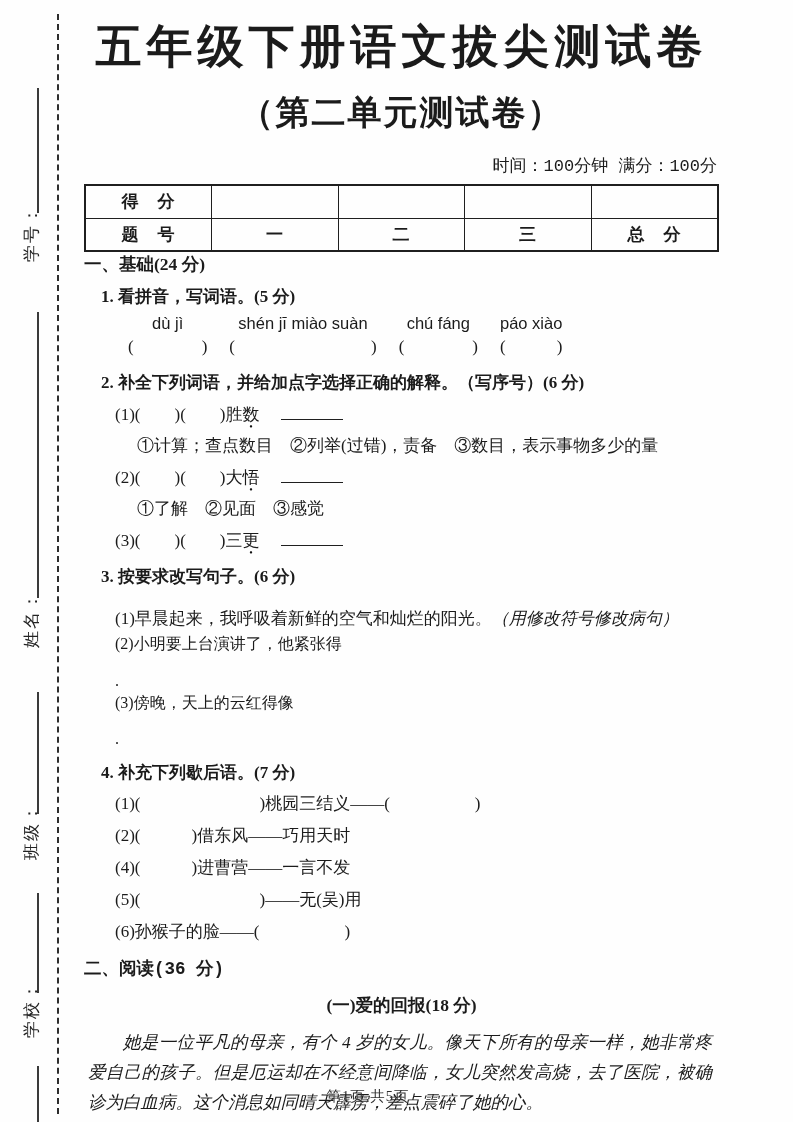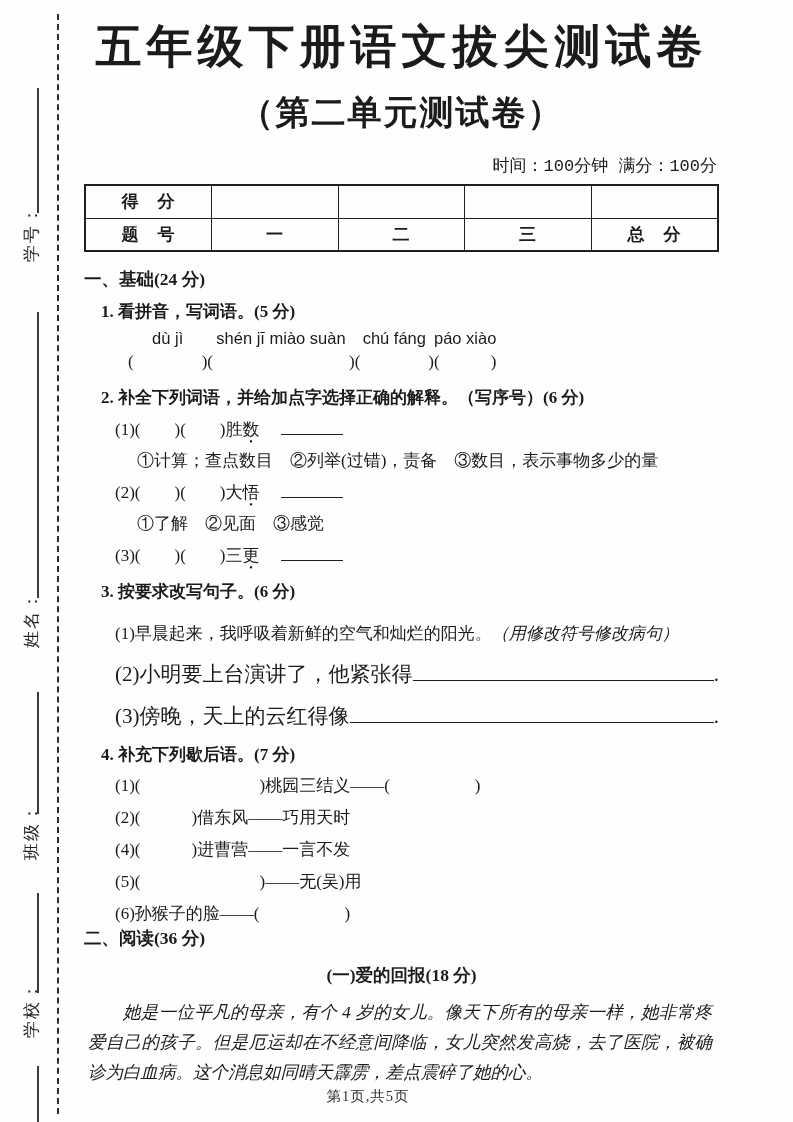--- a/index.html
+++ b/index.html
@@ -40,42 +40,42 @@
   table.score {
     margin-top:7px; width:100%; border-collapse:collapse;
     border:2.5px solid #1f1f1f; table-layout:fixed;
   }
   table.score td {
     border:1.5px solid #1f1f1f; height:33px;
     text-align:center; font-size:17px; letter-spacing:1px;
   }
   table.score td.lab { font-weight:700; }
   
-  .sec-head { margin-top:15px; font-size:17.5px; font-weight:700; }
+  .sec-head { font-size:17.5px; font-weight:700; }
   .stem { margin-top:9px; margin-left:17px; font-size:17px; font-weight:700; }
   .line { margin-top:9px; margin-left:31px; font-size:17px; line-height:1.35; }
   .opts { margin-top:7px; margin-left:53px; font-size:17px; }
   
-  .py-row { margin-top:6px; margin-left:44px; display:flex; }
+  .py-row { margin-top:6px; margin-left:44px; display:flex; gap:22px; }
   .py-col { display:flex; flex-direction:column; align-items:center; }
   .py { font-family:"Liberation Sans","DejaVu Sans",sans-serif; font-size:16.5px; }
   .paren { font-size:17px; margin-top:2px; white-space:pre; }
   
   .dot { position:relative; display:inline-block; }
   .dot::after {
     content:"•"; position:absolute; left:50%; bottom:-0.62em;
     transform:translateX(-50%); font-size:10px; color:#111;
   }
   
   .blank {
     display:inline-block; width:62px; margin-left:22px;
     border-bottom:1.6px solid #1f1f1f; height:1em; vertical-align:baseline;
   }
   
-  .fill-row { display:flex; align-items:baseline; margin-top:13px; margin-left:31px; font-size:21px; }
+  .fill-row { display:flex; align-items:baseline; margin-top:3px; margin-left:31px; font-size:16px;flex-direction:column; }
   .fill-line { flex:1 1 auto; border-bottom:1.2px solid #1f1f1f; height:1.05em; }
   .note { font-style:italic; font-weight:400; }
   .gap-top { margin-top:20px; }
   
   .read-title { margin-top:13px; text-align:center; font-size:17.5px; font-weight:700; }
   .passage {
     margin-top:10px; margin-left:4px; width:624px;
     font-size:17.5px; font-style:italic; line-height:1.72;
     text-indent:2em; text-align:justify;
   }
@@ -171,21 +171,21 @@
         <span>.</span>
       </div>
 
     <div class="stem" style="margin-top:13px;">4. 补充下列歇后语。(7 分)</div>
     <div class="line ws">(1)(　　　　　　　)桃园三结义——(　　　　　)</div>
     <div class="line ws">(2)(　　　)借东风——巧用天时</div>
     <div class="line ws">(4)(　　　)进曹营——一言不发</div>
     <div class="line ws">(5)(　　　　　　　)——无(吴)用</div>
     <div class="line ws">(6)孙猴子的脸——(　　　　　)</div>
 
-    <div class="sec-head" style="margin-top:0;">二、阅读(36 分)</div>
+    <div class="sec-head" style="margin-top:12px;font-family:Liberation Mono, monospace;">二、阅读(36 分)</div>
     <div class="read-title">(一)爱的回报(18 分)</div>
     <div class="passage">她是一位平凡的母亲，有个 4 岁的女儿。像天下所有的母亲一样，她非常疼爱自己的孩子。但是厄运却在不经意间降临，女儿突然发高烧，去了医院，被确诊为白血病。这个消息如同晴天霹雳，差点震碎了她的心。</div>
 
   </div>
 
   <div class="footer">第1页,共5页</div>
 
 </div>
 
 </body></html>

